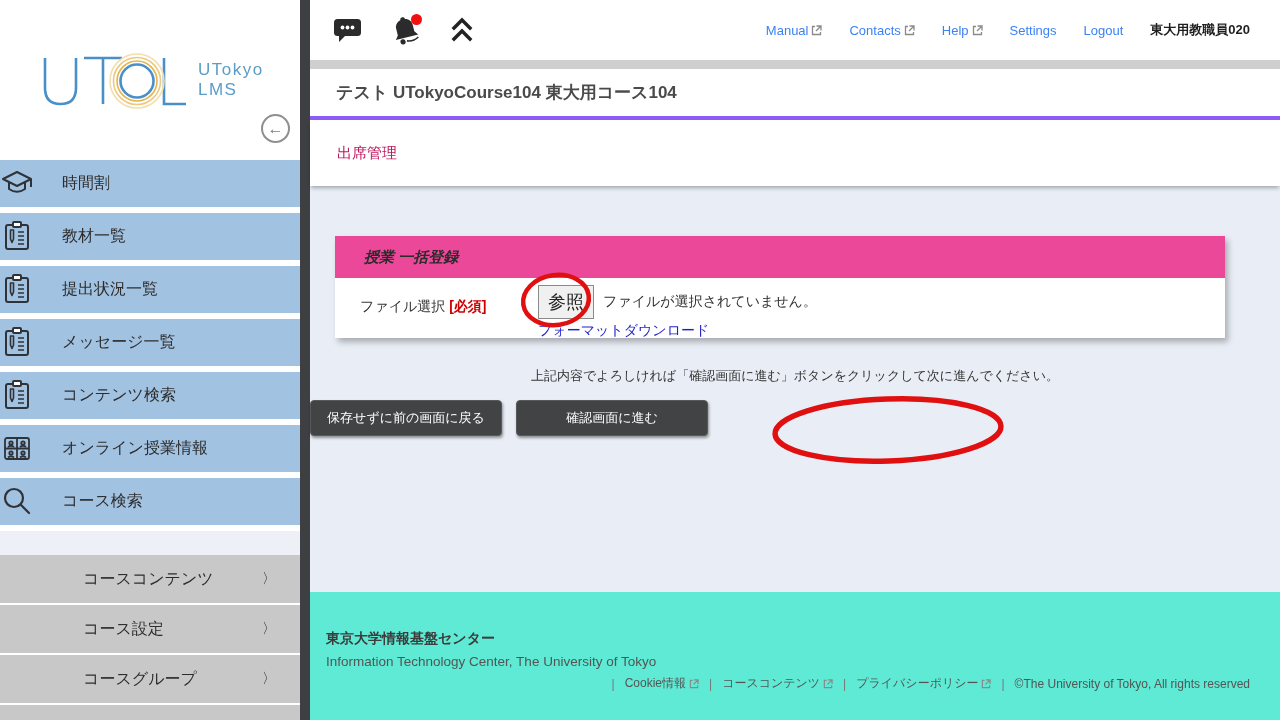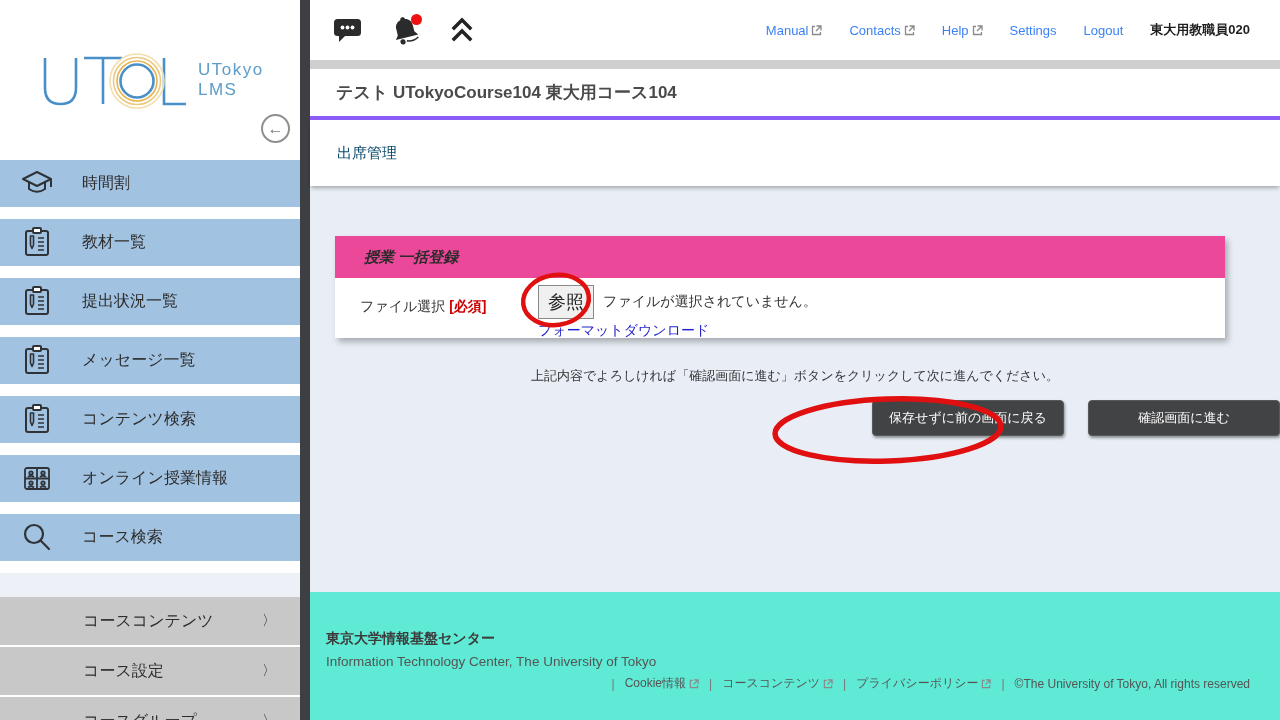--- a/index.html
+++ b/index.html
@@ -7,55 +7,55 @@
   body { font-family:"Liberation Sans","DejaVu Sans",sans-serif; }
   .app { position:relative; width:1280px; height:720px; background:#3e3f42; overflow:hidden; }
 
   
   .sidebar { position:absolute; left:0; top:0; width:300px; height:656px; background:#edf1f7; }
   .logo-area { height:160px; background:#ffffff; position:relative; }
   .logo-svg { position:absolute; left:40px; top:55px; overflow:visible; }
   .logo-text { position:absolute; left:198px; top:60px; color:#5b9dc8; font-size:17px; letter-spacing:1.5px; line-height:1.15; }
   .collapse-btn { position:absolute; right:10px; top:114px; width:29px; height:29px; border:2px solid #8f8f8f; border-radius:50%; background:#fff; color:#7d7d7d; font-size:16px; display:flex; align-items:center; justify-content:center; cursor:pointer; }
   .menu { background:#fff; }
-  .menu-item { height:47px; margin-bottom:12px; background:#a2c2e2; display:flex; align-items:center; padding-left:20px; cursor:pointer; }
+  .menu-item { height:47px; margin-bottom:6px; background:#a2c2e2; display:flex; align-items:center; cursor:pointer; }
   .menu-item .mi-icon { width:34px; height:34px; flex:0 0 34px; }
   .menu-item .mi-label { margin-left:28px; font-size:16px; color:#2d2d2d; }
   .menu-gap { height:24px; background:#edf1f7; }
   .course-item { height:48px; margin-bottom:2px; background:#c8c8c8; display:flex; align-items:center; padding-left:83px; position:relative; cursor:pointer; }
   .course-item .ci-label { font-size:16px; color:#2d2d2d; }
   .course-item .ci-chevron { position:absolute; right:24px; font-size:14px; color:#2d2d2d; }
 
   
   .main { position:absolute; left:310px; top:0; width:970px; height:720px; background:#e9eef6; }
   .topbar { height:60px; background:#fff; display:flex; align-items:center; padding:0 30px 0 22px; }
   .topbar-icons { display:flex; align-items:center; gap:26px; }
   .icon-btn { position:relative; cursor:pointer; display:flex; align-items:center; }
   .topbar-nav { margin-left:auto; display:flex; align-items:center; gap:27px; }
   .nav-link { font-size:13px; color:#3b82f6; cursor:pointer; display:flex; align-items:center; gap:3px;justify-content:center; }
   .user-name { font-size:13px; font-weight:bold; color:#1f1f1f; }
   .band { height:9px; background:#cfcfcf; }
   .title-row { height:51px; background:#fff; display:flex; align-items:center; padding-left:26px; border-bottom:4px solid #8b5cf6; }
   .course-title { font-size:17px; font-weight:bold; color:#4a4a4a; }
   .crumb-row { height:66px; background:#fff; display:flex; align-items:center; padding-left:27px; box-shadow:0 3px 4px -1px rgba(0,0,0,.3); position:relative; z-index:1; }
-  .page-title { font-size:15px; color:#0c4a6e; }
+  .page-title { font-size:15px; color:#be185d; }
   .content { position:relative; }
   .panel { margin:50px 55px 0 25px; box-shadow:3px 4px 6px rgba(0,0,0,.28); }
   .panel-header { height:42px; background:#ec4899; display:flex; align-items:center; padding-left:29px;font-style:italic; }
   .panel-title { font-size:15px; font-weight:bold; color:#2b2b2b; }
   .panel-body { background:#fff; height:60px; position:relative; }
   .file-label-wrap { position:absolute; left:25px; top:20px; font-size:14px; color:#333; }
   .required { color:#cc0000; font-weight:bold; }
   .file-widget { position:absolute; left:203px; top:7px; }
   .file-row { display:flex; align-items:center; }
   .browse-btn { font-size:18px; color:#222; background:#f0f0f0; border:1px solid #8a8a8a; border-radius:0; padding:4px 9px; cursor:pointer; }
   .no-file { margin-left:9px; font-size:14px; color:#333; }
   .format-link { display:inline-block; margin-top:3px; font-size:14px; color:#2222cc; cursor:pointer; }
   .instruction { margin-top:29px; text-align:center; font-size:13px; color:#333; }
-  .btn-row { margin-top:15px; display:flex; justify-content:flex-end; gap:24px; }
+  .btn-row { margin-top:15px; display:flex; justify-content:flex-start; gap:14px; }
   .dark-btn { background:#424345; color:#fff; font-size:13px; border:1px solid #58595b; border-radius:4px; padding:8px 0; width:192px; text-align:center; cursor:pointer; box-shadow:1px 2px 3px rgba(0,0,0,.4); }
   .annotation-layer { position:absolute; left:0; top:0; width:970px; height:720px; pointer-events:none; z-index:6; }
 
   
   .footer { position:absolute; left:0; top:592px; width:970px; height:128px; background:#5eead4; padding:38px 30px 0 16px; }
   .org-jp { font-size:14px; font-weight:bold; color:#3c3c3c; }
   .org-en { margin-top:6px; font-size:13.5px; color:#555; }
   .footer-links { margin-top:6px; display:flex; justify-content:flex-end; align-items:center; gap:10px; font-size:12px; color:#555; }
   .footer-links .flink { cursor:pointer; display:flex; align-items:center; gap:3px; }
   .footer-links .sep { color:#777; }

